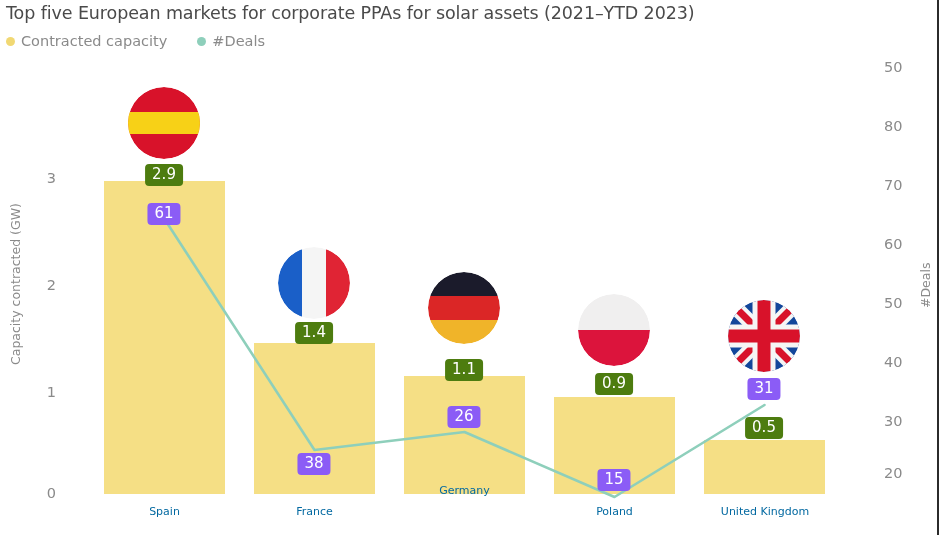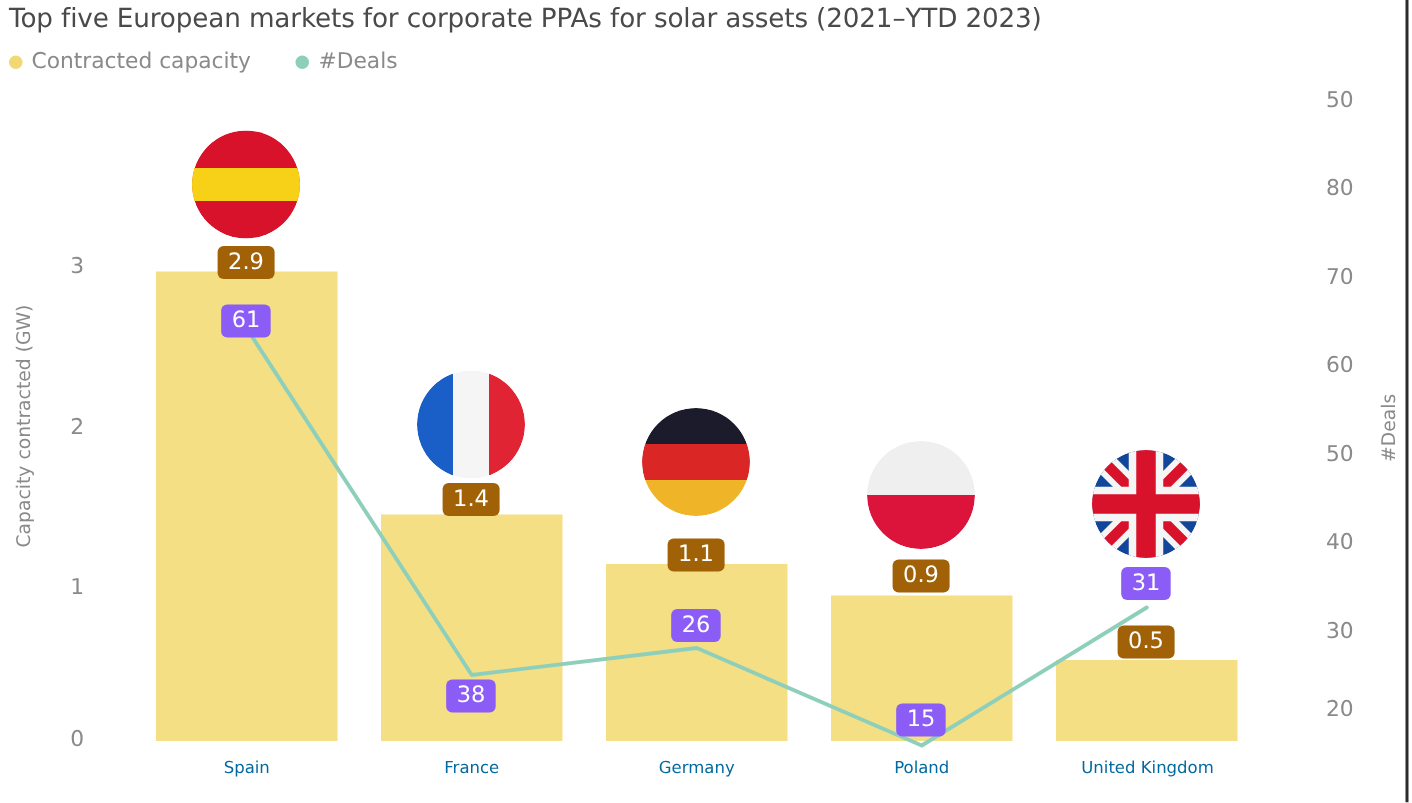--- a/index.html
+++ b/index.html
@@ -56,21 +56,21 @@
   .badge{
     position:absolute;
     border-radius:4px;
     font-size:15px;
     color:#ffffff;
     padding:2px 7px 3px 7px;
     line-height:1.12;
     white-space:nowrap;
     transform:translateX(-50%);
   }
-  .badge-bar{background:#a16207;}
+  .badge-bar{background:#4d7c0f;}
   .badge-deal{background:#8b5cf6;}
 
   .flag{
     position:absolute;width:72px;height:72px;border-radius:50%;
     overflow:hidden;transform:translateX(-50%);
   }
   .flag svg{display:block;width:72px;height:72px;}
 
   .right-border{position:absolute;right:2px;top:0;width:2px;height:535px;background:#2b2b2b;}
 </style>
@@ -191,20 +191,20 @@
           <path d="M0,0 L72,72 M72,0 L0,72" stroke="#F5F5F5" stroke-width="15"></path>
           <path d="M0,0 L72,72 M72,0 L0,72" stroke="#D8122A" stroke-width="7"></path>
           <path d="M36,0 L36,72 M0,36 L72,36" stroke="#F5F5F5" stroke-width="23"></path>
           <path d="M36,0 L36,72 M0,36 L72,36" stroke="#D8122A" stroke-width="13"></path>
         </g>
         </svg>
     </div>
 
     <div class="xlabel" style="left:104px;width:121px;top:505px">Spain</div>
     <div class="xlabel" style="left:254px;width:121px;top:505px">France</div>
-    <div class="xlabel" style="left:404px;width:121px;top:505px">Germany</div>
+    <div class="xlabel" style="left:404px;width:121px;top:484px">Germany</div>
     <div class="xlabel" style="left:554px;width:121px;top:505px">Poland</div>
     <div class="xlabel" style="left:690px;width:150px;top:505px">United Kingdom</div>
 
   </div>
 
   <div class="right-border"></div>
 </div>
 
 </body></html>

